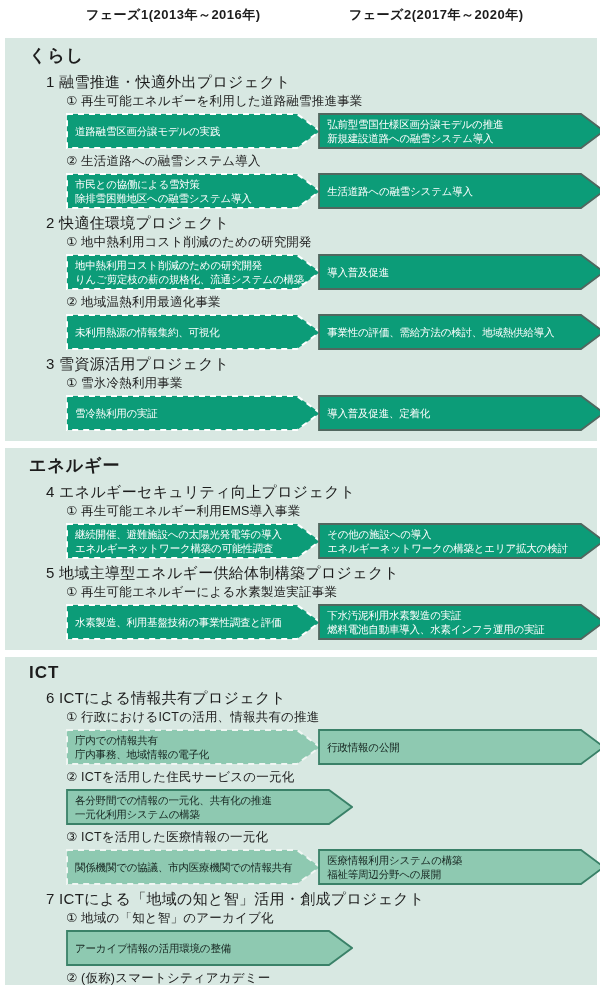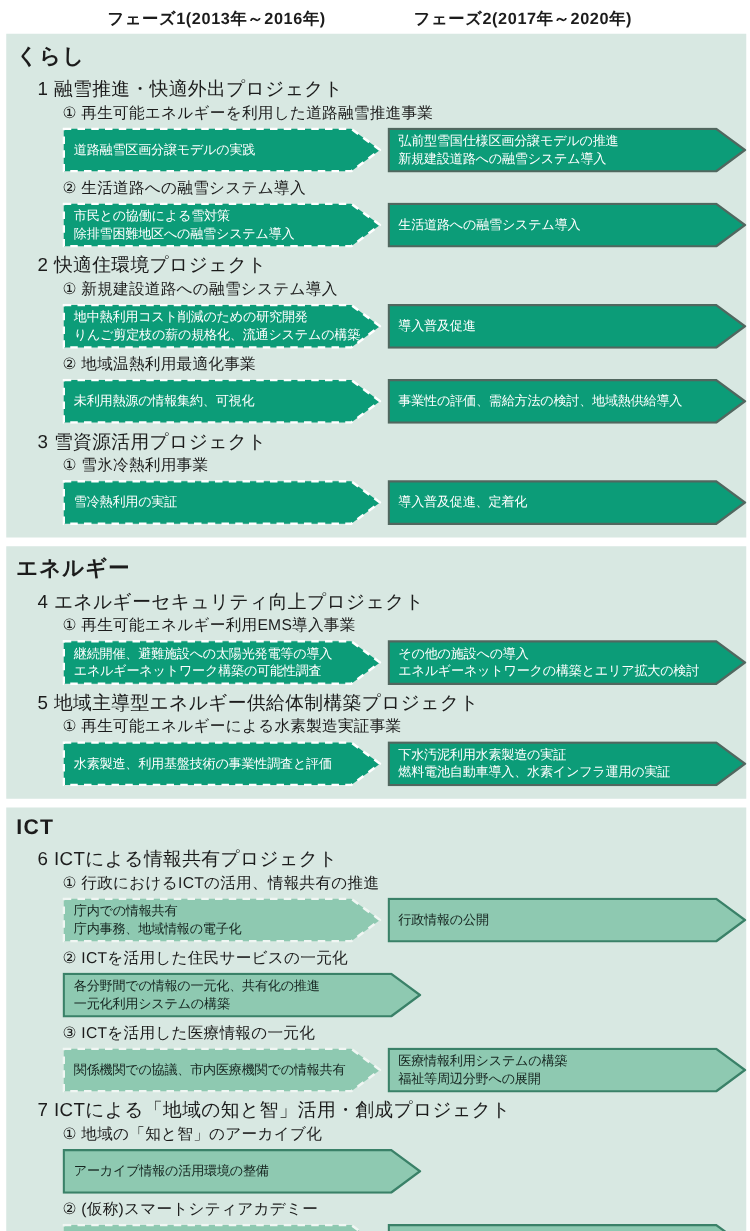--- a/index.html
+++ b/index.html
@@ -3,29 +3,29 @@
 <meta charset="utf-8">
 <style>
   html,body{margin:0;padding:0;}
   body{
     width:600px;height:985px;overflow:hidden;
     background:#ffffff;
     font-family:"Liberation Sans","DejaVu Sans",sans-serif;
     color:#1c1c1c;
   }
   
-  .phase-header{position:relative;height:27px;}
+  .phase-header{position:relative;height:38px;}
   .phase-label{position:absolute;top:6px;font-size:13px;font-weight:bold;letter-spacing:0.5px;}
   .phase-label.ph1{left:86px;}
-  .phase-label.ph2{left:331px;}
+  .phase-label.ph2{left:349px;}
   
   .section{
     background:#d8e8e2;
     margin:0 3px 7px 5px;
-    padding:3px 0 6px 0;
+    padding:3px 0 6px 16px;
   }
   .section-title{
     font-size:17px;font-weight:bold;letter-spacing:1px;
     padding:3px 0 1px 8px;
   }
   .project-heading{
     font-size:15px;font-weight:normal;
     margin:5px 0 1px 25px;letter-spacing:0.3px;
   }
   .item-label{
@@ -89,21 +89,21 @@
     </div>
     <div class="arrow p2 dark">
         <svg width="287" height="36">
           <polygon points="1,1 263,1 286,18 263,35 1,35" fill="#0c9c78" stroke="#51675f" stroke-width="1.8"></polygon>
         </svg>
       <span class="al">生活道路への融雪システム導入</span>
     </div>
   </div>
 
   <div class="project-heading">2 快適住環境プロジェクト</div>
-  <div class="item-label">① 新規建設道路への融雪システム導入</div>
+  <div class="item-label">① 地中熱利用コスト削減のための研究開発</div>
   <div class="arrow-row">
     <div class="arrow p1 dark">
         <svg width="255" height="36">
           <polygon points="1,1 231,1 254,18 231,35 1,35" fill="#0c9c78" stroke="#ffffff" stroke-width="2" stroke-dasharray="6 5"></polygon>
         </svg>
       <span class="al">地中熱利用コスト削減のための研究開発</span>
       <span class="al">りんご剪定枝の薪の規格化、流通システムの構築</span>
     </div>
     <div class="arrow p2 dark">
         <svg width="287" height="36">

